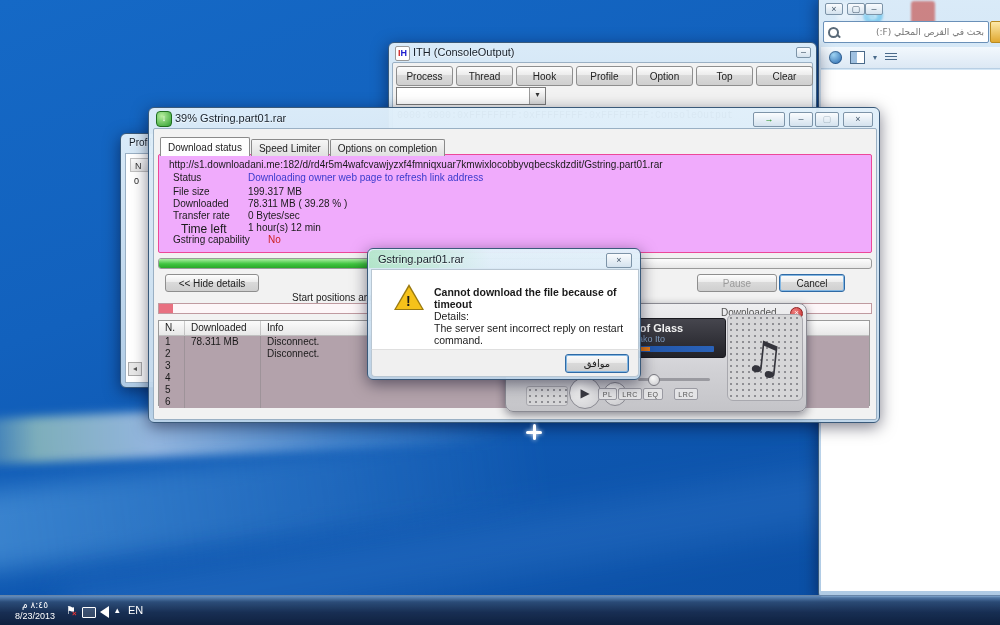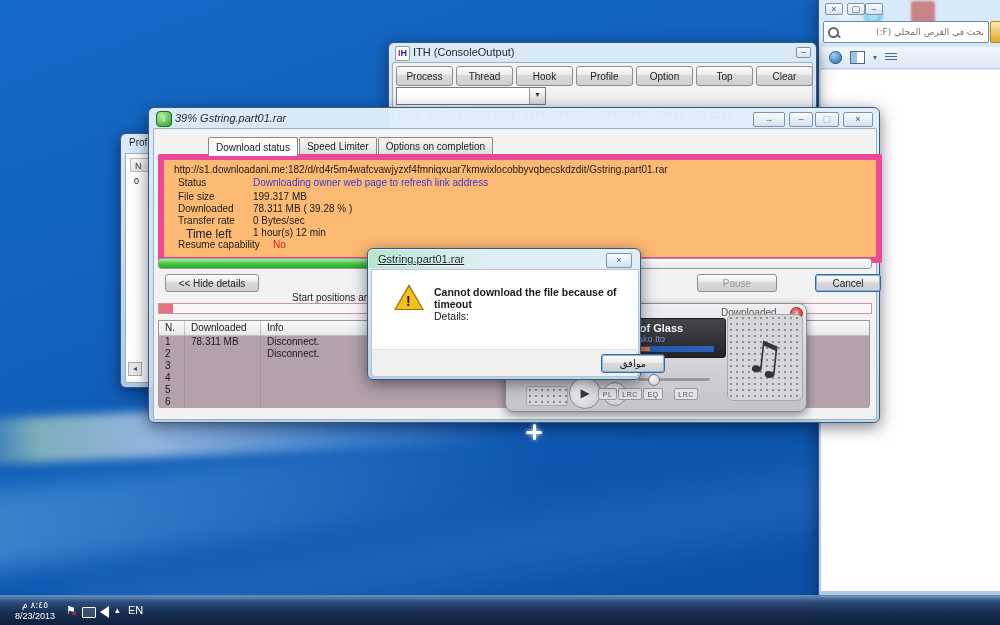--- a/index.html
+++ b/index.html
@@ -17,21 +17,21 @@
   .beam-c{top:515px;left:60px;width:920px;height:60px;filter:blur(16px);transform:rotate(-9deg);
     background:rgba(80,150,230,.20);}
 
   
   .glass{border:1px solid #3a5a7a;border-radius:6px;box-shadow:0 4px 16px rgba(0,0,25,.5);
     background:linear-gradient(180deg,rgba(224,239,250,.97),rgba(188,212,233,.93));}
   .body-panel{background:#f2f2f2;border:1px solid #9ab0c4;border-radius:2px;}
   .btn{background:linear-gradient(180deg,#fdfdfd,#ebebeb 45%,#dadada 46%,#cfcfcf);
     border:1px solid #8e8e8e;border-radius:3px;font-size:10px;color:#222;
     display:flex;align-items:center;justify-content:center;cursor:default;}
-  .btn.default{border-color:#2f6aa5;box-shadow:inset 0 0 0 1px #82b6e2;margin-left:36px;}
+  .btn.default{border-color:#2f6aa5;box-shadow:inset 0 0 0 1px #82b6e2;}
   .btn.disabled{color:#9b9b9b;}
   .mini-ctl{width:22px;height:13px;border:1px solid #7d94a8;border-radius:2px;
     background:linear-gradient(180deg,#fafcfe,#d4e2ee);display:flex;align-items:center;
     justify-content:center;font-size:9px;color:#44586c;line-height:1;}
   .titletext{font-size:11px;color:#17202a;text-shadow:0 1px 1px rgba(255,255,255,.8);white-space:nowrap;}
 
   
   .tab{height:15px;padding:1px 7px 0;border:1px solid #8a8a8a;border-bottom:none;
     border-radius:2px 2px 0 0;background:linear-gradient(#f6f6f6,#e0e0e0);
     font-size:10px;color:#222;display:inline-flex;align-items:center;margin-right:1px;}
@@ -160,62 +160,62 @@
   <div class="w" style="left:4px;top:19px;width:112px;height:228px;background:#fff;border:1px solid #9ab0c4;">
     <div class="w" style="left:4px;top:4px;width:100px;height:14px;background:linear-gradient(#fbfbfb,#e6e6e6);border:1px solid #c0c0c0;font-size:9px;color:#333;padding-left:4px;line-height:14px;box-sizing:border-box;">N</div>
     <div class="w" style="left:8px;top:22px;font-size:9px;color:#222;">0</div>
     <div class="w" style="left:2px;top:208px;width:12px;height:12px;border:1px solid #aaa;background:#e8e8e8;font-size:8px;text-align:center;line-height:11px;color:#555;"><span>◂</span></div>
   </div>
 </div>
 
 <div class="w glass" style="left:148px;top:107px;width:730px;height:314px;z-index:20;">
 
   <div class="w" style="left:7px;top:3px;width:14px;height:14px;border-radius:4px;background:radial-gradient(circle at 35% 30%,#b8f0a0,#2f9e2f);border:1px solid #1f6e1f;color:#fff;font-size:9px;font-weight:bold;text-align:center;line-height:13px;"><span>↓</span></div>
-  <div class="w titletext" style="left:26px;top:4px;font-style:italic;">39% Gstring.part01.rar</div>
+  <div class="w titletext" style="left:26px;top:4px;">39% Gstring.part01.rar</div>
   <div class="w mini-ctl" style="left:604px;top:4px;width:30px;">
       <span style="color:#1f8f1f;font-weight:bold;">→</span>
     </div>
   <div class="w mini-ctl" style="left:640px;top:4px;">
       <span>–</span>
     </div>
   <div class="w mini-ctl" style="left:666px;top:4px;color:#a8b8c4;">
       <span>▢</span>
     </div>
   <div class="w mini-ctl" style="left:694px;top:4px;width:28px;">
       <span>×</span>
     </div>
 
   <div class="w body-panel" style="left:4px;top:20px;width:722px;height:290px;">
 
-    <div class="w" style="left:6px;top:8px;display:flex;z-index:2;margin-left:48px;">
+    <div class="w" style="left:6px;top:8px;display:flex;align-items:flex-end;z-index:2;">
       <div class="tab active">
           <span>Download status</span>
         </div>
       <div class="tab">
           <span>Speed Limiter</span>
         </div>
       <div class="tab">
           <span>Options on completion</span>
         </div>
     </div>
 
-    <div class="w" style="left:4px;top:25px;width:712px;height:97px;background:#fdba74;border:6px solid #ec4899;border-radius:2px;">
+    <div class="w" style="left:4px;top:25px;width:712px;height:97px;background:#f0abfc;border:1px solid #ec4899;border-radius:2px;">
       <div class="w" style="left:10px;top:4px;font-size:10px;color:#1a1a1a;white-space:nowrap;">http://s1.downloadani.me:182/d/rd4r5m4wafcvawjyzxf4fmniqxuar7kmwixlocobbyvqbecskdzdit/Gstring.part01.rar</div>
       <div class="w" style="left:14px;top:17px;font-size:10px;color:#1a1a1a;">Status</div>
       <div class="w" style="left:89px;top:17px;font-size:10px;color:#3a3acc;">Downloading owner web page to refresh link address</div>
 
       <div class="w" style="left:14px;top:31px;font-size:10px;color:#1a1a1a;">File size</div>
       <div class="w" style="left:89px;top:31px;font-size:10px;color:#1a1a1a;">199.317 MB</div>
       <div class="w" style="left:14px;top:43px;font-size:10px;color:#1a1a1a;">Downloaded</div>
       <div class="w" style="left:89px;top:43px;font-size:10px;color:#1a1a1a;text-align:right;">78.311 MB ( 39.28 % )</div>
       <div class="w" style="left:14px;top:55px;font-size:10px;color:#1a1a1a;">Transfer rate</div>
       <div class="w" style="left:89px;top:55px;font-size:10px;color:#1a1a1a;">0 Bytes/sec</div>
       <div class="w" style="left:22px;top:67px;font-size:12px;color:#1a1a1a;">Time left</div>
       <div class="w" style="left:89px;top:67px;font-size:10px;color:#1a1a1a;">1 hour(s) 12 min</div>
-      <div class="w" style="left:14px;top:79px;font-size:10px;color:#1a1a1a;">Resume capability</div>
+      <div class="w" style="left:14px;top:79px;font-size:10px;color:#1a1a1a;">Gstring capability</div>
       <div class="w" style="left:109px;top:79px;font-size:10px;color:#cc2222;">No</div>
     </div>
 
     <div class="w" style="left:4px;top:129px;width:712px;height:9px;border:1px solid #9a9a9a;border-radius:3px;background:linear-gradient(#fdfdfd,#e8e8e8);overflow:hidden;">
       <div style="width:39.28%;height:100%;background:linear-gradient(180deg,#a8eea0,#3fc43f 55%,#2aa82a);"></div>
     </div>
 
     <div class="w btn" style="left:11px;top:145px;width:92px;height:16px;">
         <span>&lt;&lt; Hide details</span>
       </div>
@@ -308,33 +308,34 @@
   <div class="w pbtn" style="left:137px;top:84px;width:18px;height:10px;">
       <span>EQ</span>
     </div>
   <div class="w pbtn" style="left:168px;top:84px;width:22px;height:10px;">
       <span>LRC</span>
     </div>
 </div>
 
 <div class="w glass" style="left:367px;top:248px;width:272px;height:130px;z-index:30;">
   <div class="w" style="left:1px;top:1px;width:270px;height:18px;border-radius:5px 5px 0 0;background:linear-gradient(90deg,rgba(150,225,170,.55),rgba(235,245,250,.2) 45%);"></div>
-  <div class="w titletext" style="left:10px;top:4px;text-decoration:underline;">Gstring.part01.rar</div>
+  <div class="w titletext" style="left:10px;top:4px;">Gstring.part01.rar</div>
   <div class="w mini-ctl" style="left:238px;top:4px;width:24px;">
       <span>×</span>
     </div>
 
   <div class="w" style="left:3px;top:20px;width:266px;height:80px;background:#fff;border:1px solid #b8c6d2;border-bottom:none;">
     <div class="w" style="left:22px;top:14px;width:30px;height:26px;">
       <div class="tri-outer"></div>
         <div class="tri-inner"></div>
       <div class="tri-bang">!</div>
     </div>
     <div class="w" style="left:62px;top:16px;width:196px;font-size:10.5px;color:#1a1a1a;font-weight:bold;">Cannot download the file because of timeout</div>
     <div class="w" style="left:62px;top:40px;font-size:10.5px;color:#1a1a1a;">Details:</div>
+    <div class="w" style="left:62px;top:52px;width:200px;font-size:10.5px;color:#1a1a1a;">The server sent incorrect reply on restart command.</div>
   </div>
   <div class="w" style="left:3px;top:100px;width:266px;height:26px;background:#f0f0f0;border:1px solid #b8c6d2;border-top:1px solid #dfdfdf;border-radius:0 0 4px 4px;">
     <div class="btn default ar" style="position:absolute;left:193px;top:4px;width:62px;height:17px;font-family:'DejaVu Sans',sans-serif;">
         <span>موافق</span>
       </div>
   </div>
 </div>
 
 <div class="w" style="left:526px;top:424px;width:16px;height:16px;z-index:40;">
   <div style="position:absolute;left:7px;top:0;width:3px;height:16px;background:#fff;border-radius:2px;box-shadow:0 0 4px rgba(255,255,255,.9);"></div>

